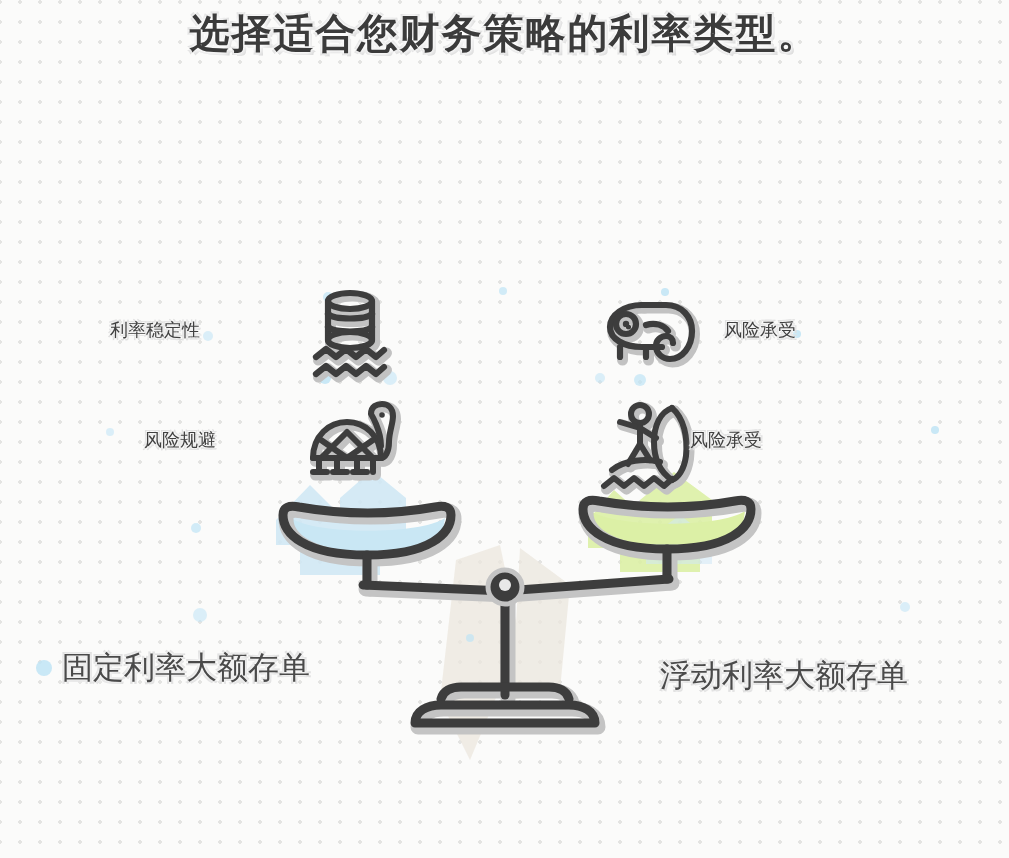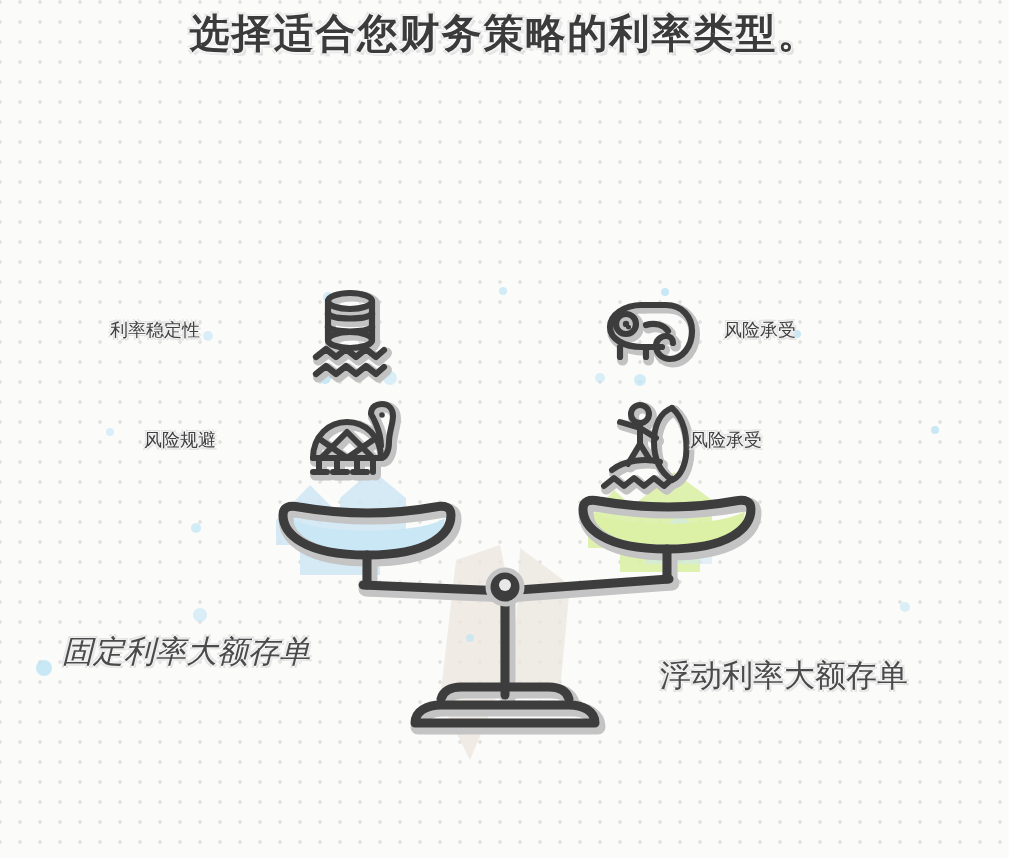--- a/index.html
+++ b/index.html
@@ -278,21 +278,21 @@
       <path d="M250 106 L250 210"></path>
       <path d="M186 214 C188 206, 196 202, 206 202 L294 202 C304 202, 312 206, 314 214"></path>
       <path d="M160 238 C160 226, 172 220, 186 220 L314 220 C328 220, 340 226, 340 238 Z"></path>
     </g>
 
     <circle cx="250" cy="102" r="17" fill="#3d3d3d" stroke="#c4c4c4" stroke-width="5"></circle>
     <circle cx="250" cy="100" r="6" fill="#e8e8e8" stroke="none"></circle>
   </svg>
 </div>
 
-<div class="pan-caption" style="left:62px; top:632px;font-style:italic;">固定利率大额存单</div>
+<div class="pan-caption" style="left:62px; top:648px;">固定利率大额存单</div>
 
 <div class="pan-caption" style="left:660px; top:656px;">浮动利率大额存单</div>
 
 <div class="accent-dot" style="left: 203px; top: 331px; width: 10px; height: 10px; background: rgb(191, 228, 245); opacity: 0.55;"></div>
 <div class="accent-dot" style="left: 323px; top: 292px; width: 10px; height: 10px; background: rgb(191, 228, 245); opacity: 0.7;"></div>
 <div class="accent-dot" style="left: 319px; top: 372px; width: 12px; height: 12px; background: rgb(191, 228, 245); opacity: 0.85;"></div>
 <div class="accent-dot" style="left: 383px; top: 371px; width: 14px; height: 14px; background: rgb(191, 228, 245); opacity: 0.55;"></div>
 <div class="accent-dot" style="left: 499px; top: 287px; width: 8px; height: 8px; background: rgb(191, 228, 245); opacity: 0.7;"></div>
 <div class="accent-dot" style="left: 661px; top: 288px; width: 8px; height: 8px; background: rgb(191, 228, 245); opacity: 0.85;"></div>
 <div class="accent-dot" style="left: 595px; top: 373px; width: 10px; height: 10px; background: rgb(191, 228, 245); opacity: 0.55;"></div>

